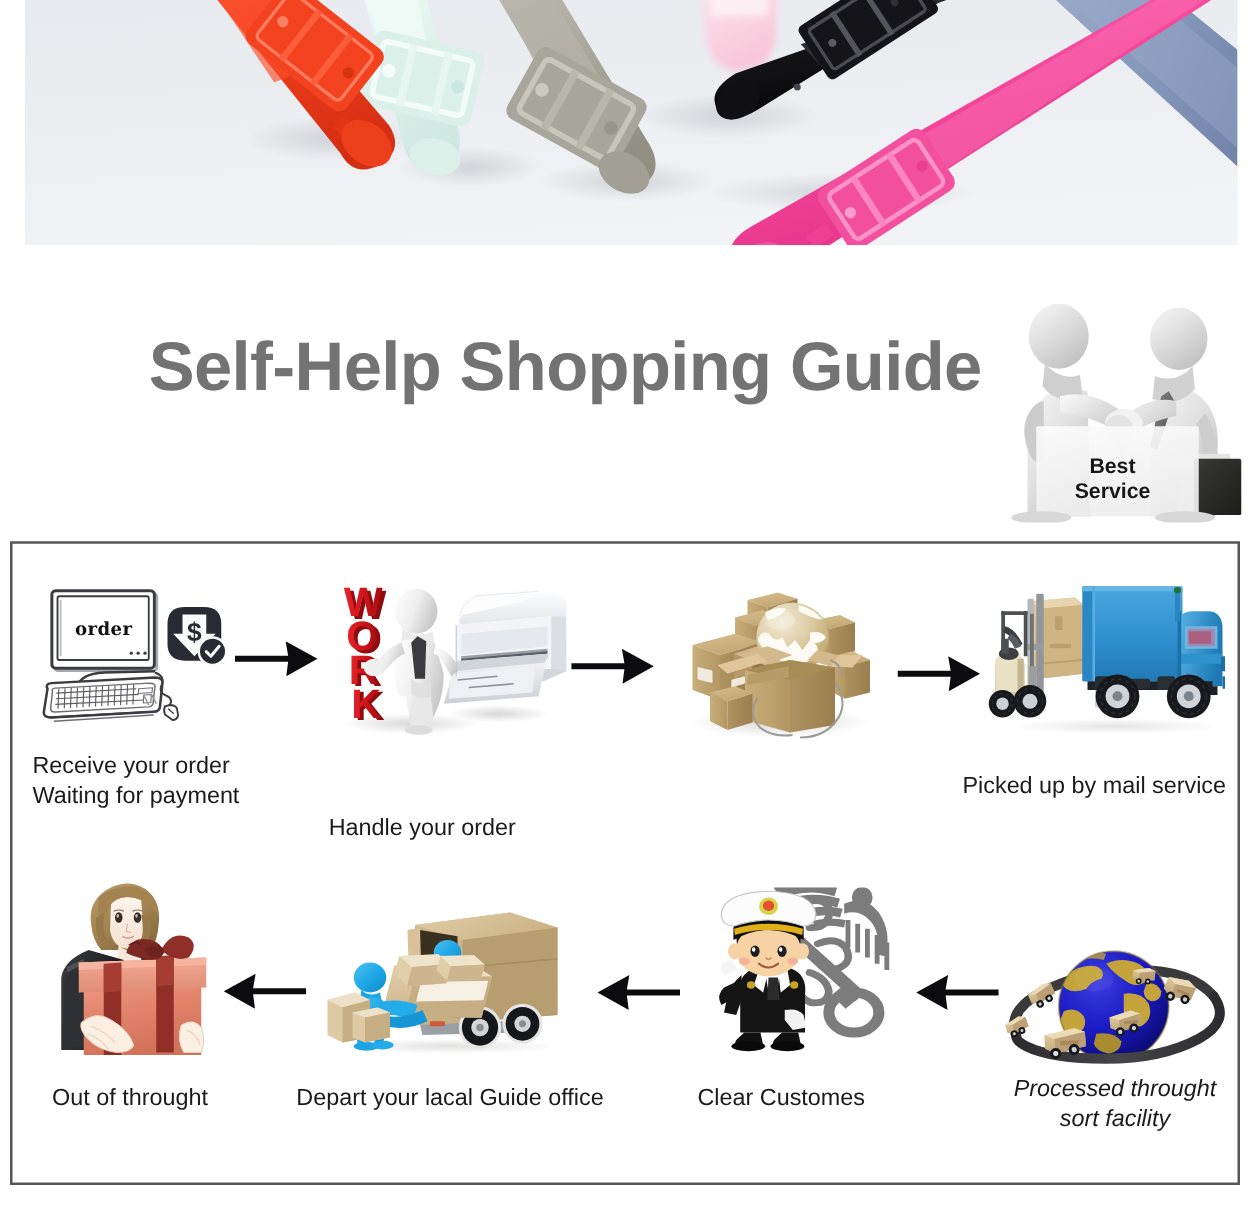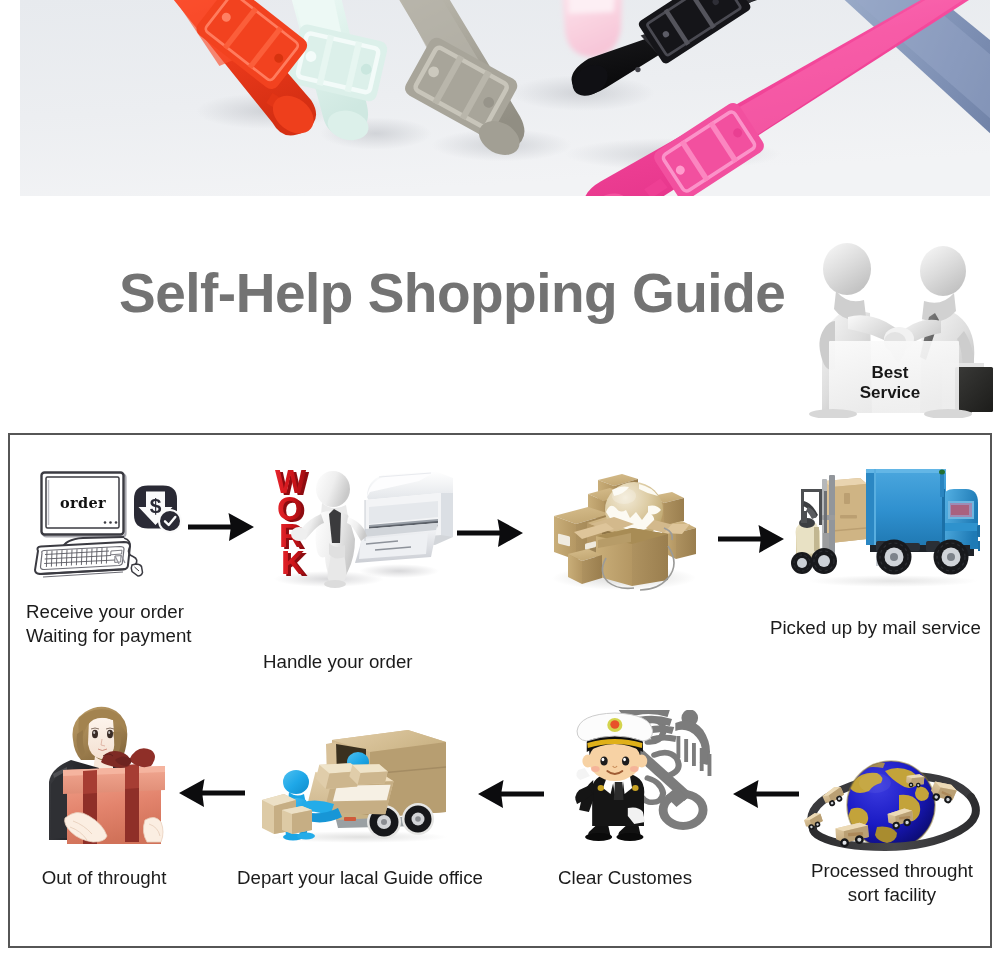--- a/index.html
+++ b/index.html
@@ -36,21 +36,21 @@
   #ic-gift{left:27px;top:271px;width:132px;height:136px;}
   #cap-out{left:4px;top:431px;width:180px;text-align:center;}
   #ar4{left:167px;top:344px;width:66px;height:28px;}
   #ic-loading{left:250px;top:289px;width:190px;height:120px;}
   #cap-depart{left:215px;top:431px;width:270px;text-align:center;}
   #ar5{left:466px;top:345px;width:68px;height:28px;}
   #ic-customs{left:547px;top:275px;width:172px;height:132px;}
   #cap-clear{left:515px;top:431px;width:200px;text-align:center;}
   #ar6{left:721px;top:345px;width:68px;height:28px;}
   #ic-globe{left:789px;top:316px;width:182px;height:102px;}
-  #cap-processed{left:777px;top:424px;width:210px;text-align:center;}
+  #cap-processed{left:777px;top:424px;width:210px;text-align:center;font-style:italic;}
 </style>
 </head>
 <body>
 
 <div class="page">
   <div id="hero">
     <svg viewBox="0 0 970 196" width="970" height="196">
       <defs>
         <linearGradient id="bg" x1="0" y1="0" x2="0.3" y2="1">
           <stop offset="0" stop-color="#e7eaee"></stop>

